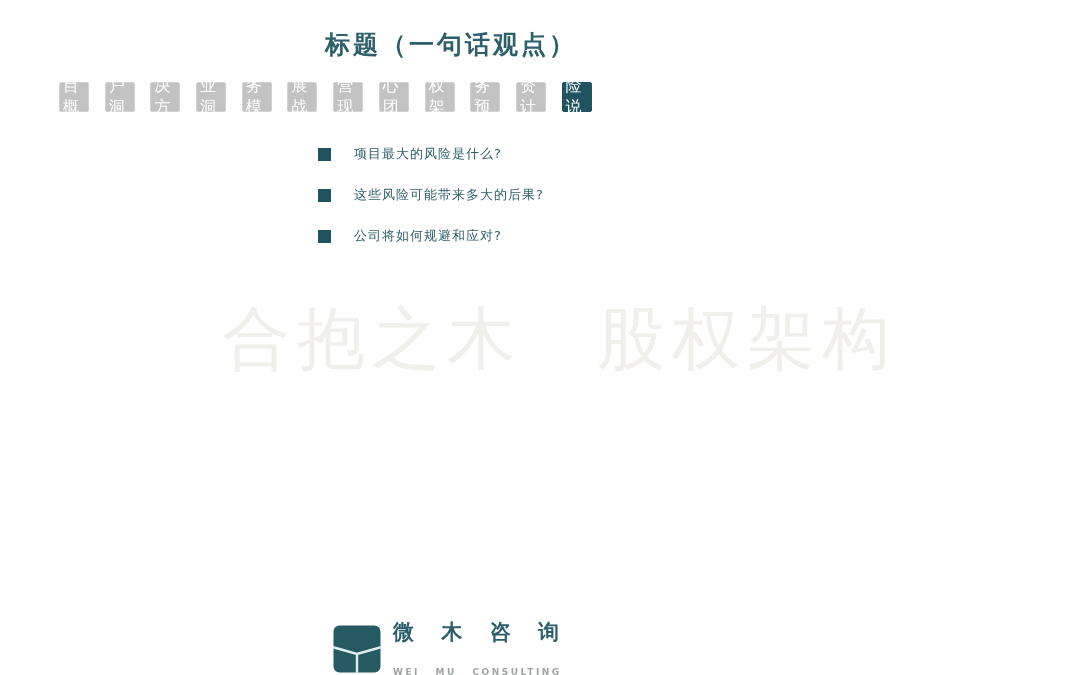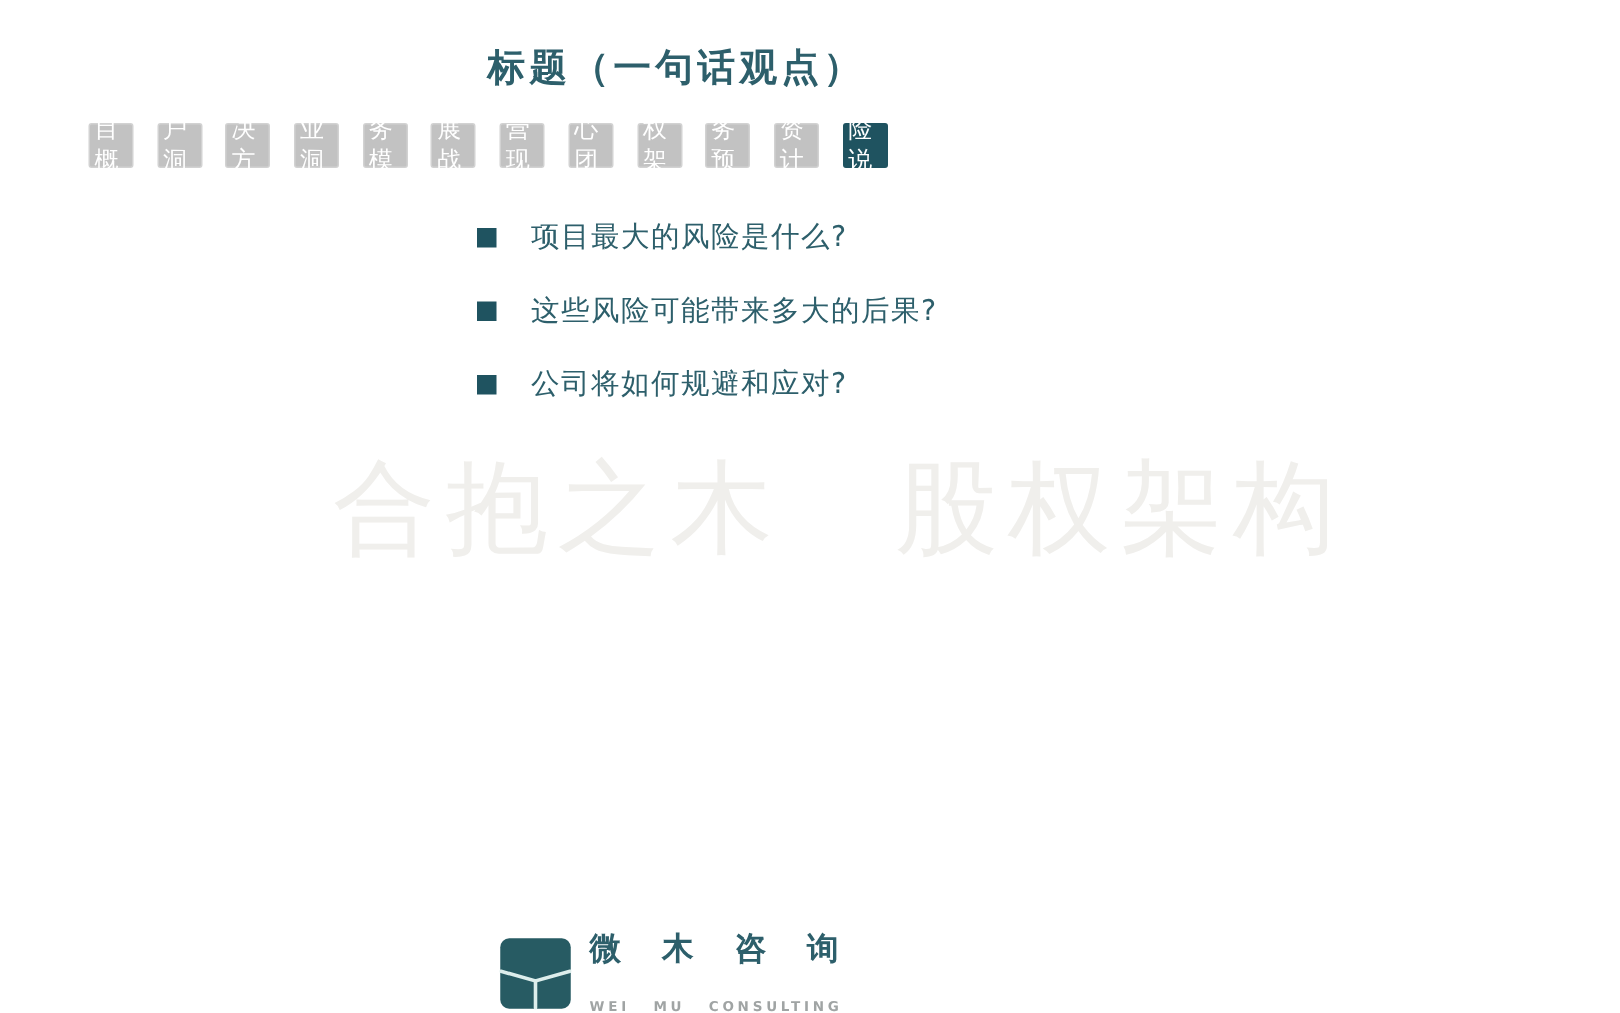--- a/index.html
+++ b/index.html
@@ -77,21 +77,21 @@
     color: #2d5f6b;
   }
   .bullet-list {
     margin-top: 24px;
     list-style: none;
   }
   .bullet-item {
     display: flex;
     align-items: center;
     margin-bottom: 23px;
-    font-size: 19px;
+    font-size: 13px;
     color: #2d5f6b;
     letter-spacing: 1px;
   }
   .bullet-marker {
     flex: none;
     width: 13px;
     height: 13px;
     background: #1f5360;
     margin-left: 8px;
     margin-right: 23px;

